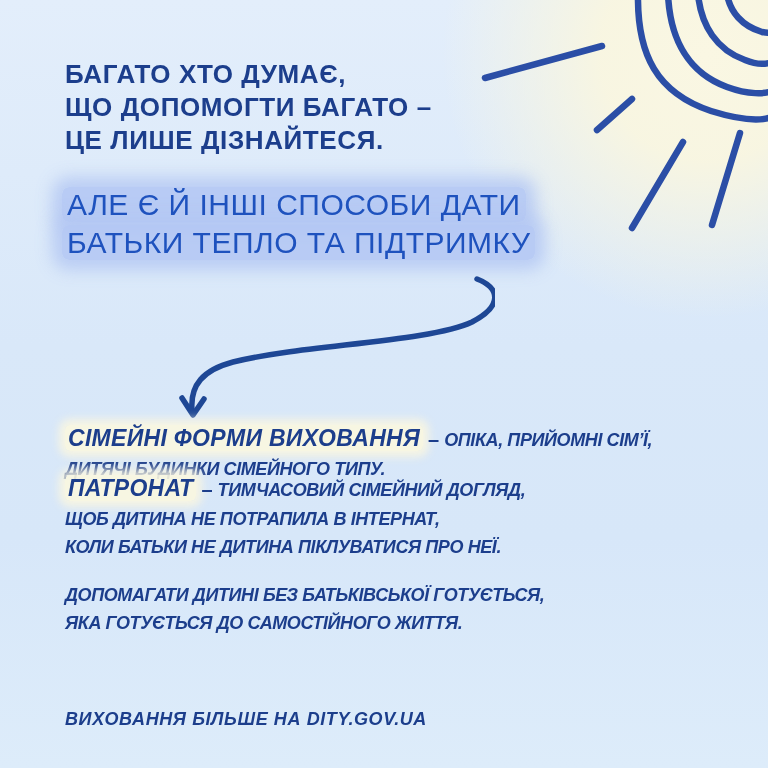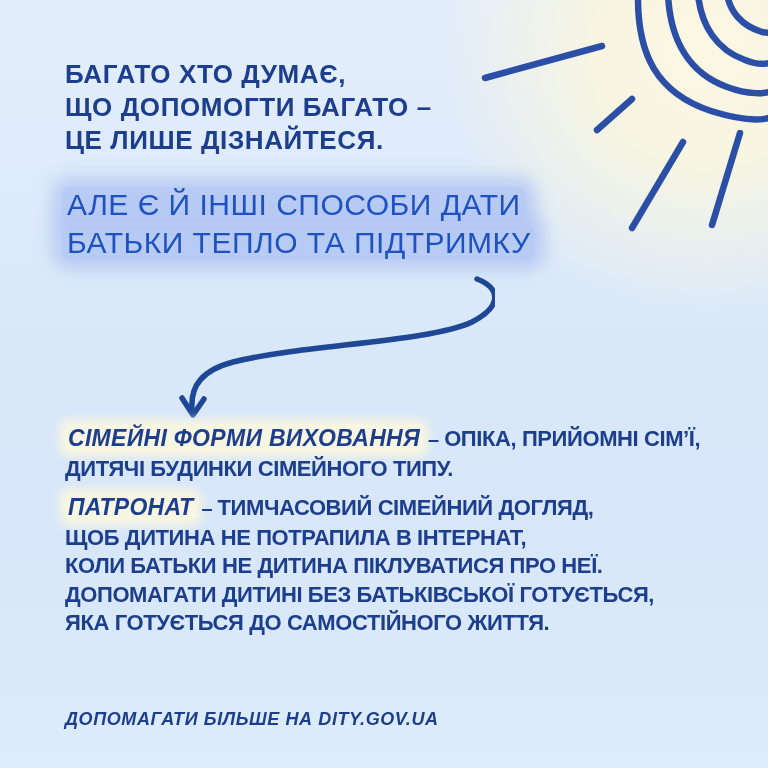--- a/index.html
+++ b/index.html
@@ -61,34 +61,34 @@
     margin-bottom: 3px;
     box-shadow: 0 0 16px 10px rgba(178,197,243,0.8);
   }
 
   .section {
     position: absolute;
     left: 65px;
     color: #1c3e8c;
   }
   .section-1 { top: 424px; }
-  .section-2 { top: 493px; }
+  .section-2 { top: 474px; }
   .section-3 { top: 581px; }
   .sec-line { line-height: 28px; font-weight: 700; }
   .term {
     font-size: 23px;
     letter-spacing: 0.3px;
     background: rgba(251,247,223,0.9);
     border-radius: 5px;
     padding: 0 3px;
     box-shadow: 0 0 9px 6px rgba(251,247,223,0.85);
     font-style: italic;
   }
   .dash { font-size: 20px; margin: 0 5px; }
-  .rest, .cont { font-size: 22px; letter-spacing: -0.4px; }
+  .rest, .cont { font-size: 18px; letter-spacing: -0.4px; font-style: italic; }
 
   .footer {
     position: absolute;
     left: 65px;
     top: 709px;
     color: #1c3e8c;
     font-size: 18px;
     font-weight: 700;
     font-style: italic;
     letter-spacing: 0.6px;
@@ -142,15 +142,15 @@
     </div>
     <div class="sec-line cont">ЩОБ ДИТИНА НЕ ПОТРАПИЛА В ІНТЕРНАТ,</div>
     <div class="sec-line cont">КОЛИ БАТЬКИ НЕ ДИТИНА ПІКЛУВАТИСЯ ПРО НЕЇ.</div>
   </div>
 
   <div class="section section-3">
     <div class="sec-line cont">ДОПОМАГАТИ ДИТИНІ БЕЗ БАТЬКІВСЬКОЇ ГОТУЄТЬСЯ,</div>
     <div class="sec-line cont">ЯКА ГОТУЄТЬСЯ ДО САМОСТІЙНОГО ЖИТТЯ.</div>
   </div>
 
-  <div class="footer">ДОПОМАГАТИ БІЛЬШЕ НА DITY.GOV.UA</div>
+  <div class="footer">ВИХОВАННЯ БІЛЬШЕ НА DITY.GOV.UA</div>
 
 </div>
 
 </body></html>

